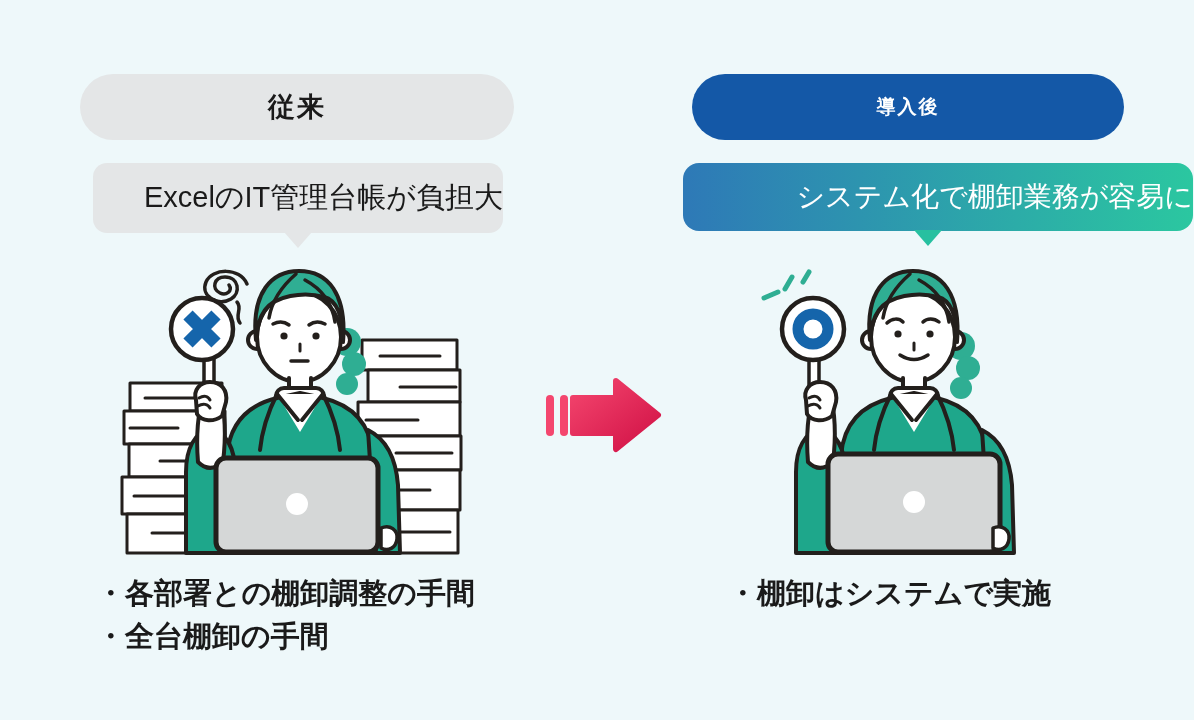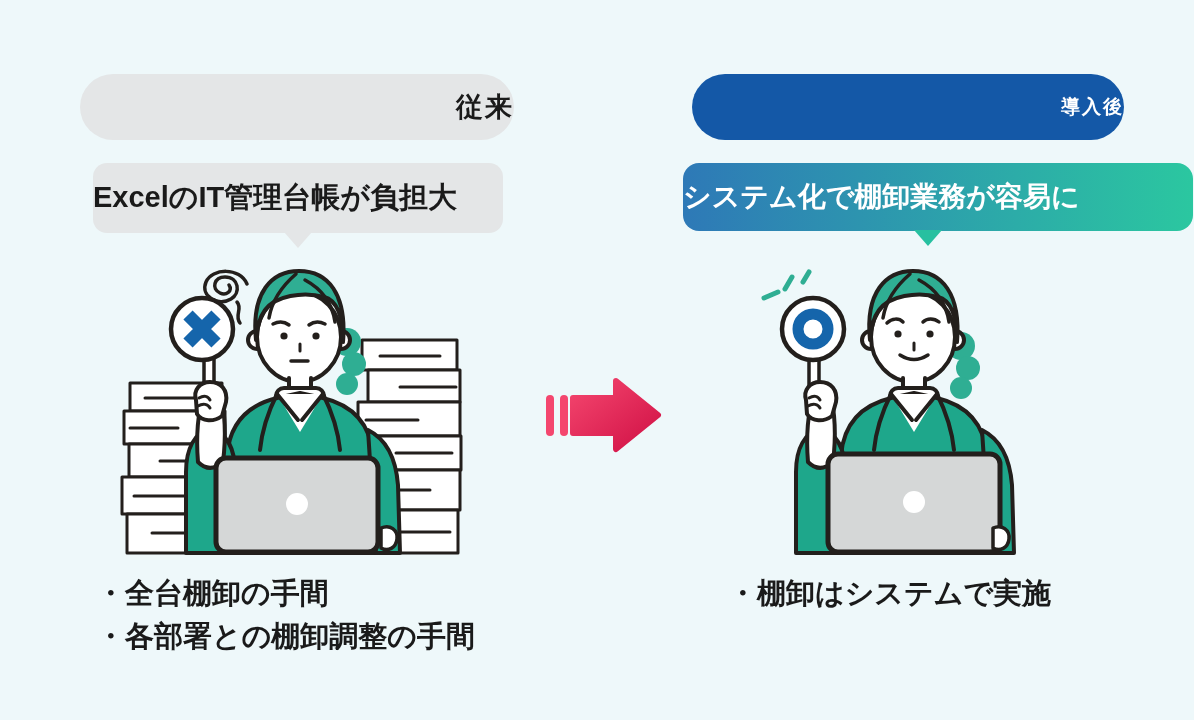--- a/index.html
+++ b/index.html
@@ -5,35 +5,35 @@
   html,body{margin:0;padding:0;}
   .canvas{
     position:relative;
     width:1194px;height:720px;
     background:var(--page-bg,#eef8fa);
     overflow:hidden;
     font-family:"Liberation Sans","DejaVu Sans",sans-serif;
   }
   .pill{
     position:absolute;
-    display:flex;align-items:center;justify-content:flex-end;
+    display:flex;align-items:center;justify-content:center;
     font-weight:bold;letter-spacing:2px;
   }
   .pill-before{
     left:80px;top:74px;width:434px;height:66px;border-radius:33px;
     background:var(--pill-gray,#e4e6e7);color:var(--text-dark,#1a1a1a);font-size:27px;
   }
   .pill-after{
     left:692px;top:74px;width:432px;height:66px;border-radius:33px;
     background:var(--pill-blue,#1458a7);color:var(--text-light,#fff);font-size:19px;
   }
   .callout{
     position:absolute;
-    display:flex;align-items:center;justify-content:flex-start;
-    font-weight:bold;
+    display:flex;align-items:center;justify-content:flex-end;
+    font-weight:normal;
   }
   .callout-before{
     left:93px;top:163px;width:410px;height:70px;border-radius:14px;
     background:var(--pill-gray,#e4e6e7);color:var(--text-dark,#1a1a1a);font-size:29px;
   }
   .callout-after{
     left:683px;top:163px;width:510px;height:68px;border-radius:16px;
     background:linear-gradient(90deg,var(--callout-gradient-from,#2e79b7),var(--callout-gradient-to,#2bc7a0));
     color:var(--text-light,#fff);font-size:28px;
   }
@@ -148,22 +148,22 @@
     </g>
 
     <g>
       <rect class="fl st" stroke-width="5" x="116" y="218" width="162" height="94" rx="10"></rect>
       <circle class="fw" cx="197" cy="264" r="11"></circle>
     </g>
     <path class="fw st" stroke-width="3.5" d="M281,288 C290,284 298,290 297,299 C296,308 288,312 281,308 Z"></path>
   </svg>
 
   <ul class="bullets bullets-before">
+    <li>・各部署との棚卸調整の手間</li>
     <li>・全台棚卸の手間</li>
-    <li>・各部署との棚卸調整の手間</li>
   </ul>
 
   <svg class="arrow-box" viewBox="0 0 125 100" aria-hidden="true">
     <defs>
       <linearGradient id="arrowGrad" x1="0" y1="0" x2="1" y2="1">
         <stop offset="0" style="stop-color:var(--arrow-from,#f4466e)"></stop>
         <stop offset="1" style="stop-color:var(--arrow-to,#d01045)"></stop>
       </linearGradient>
     </defs>
     <rect x="6" y="30" width="8" height="41" rx="4" style="fill:var(--arrow-from,#f4466e)"></rect>

